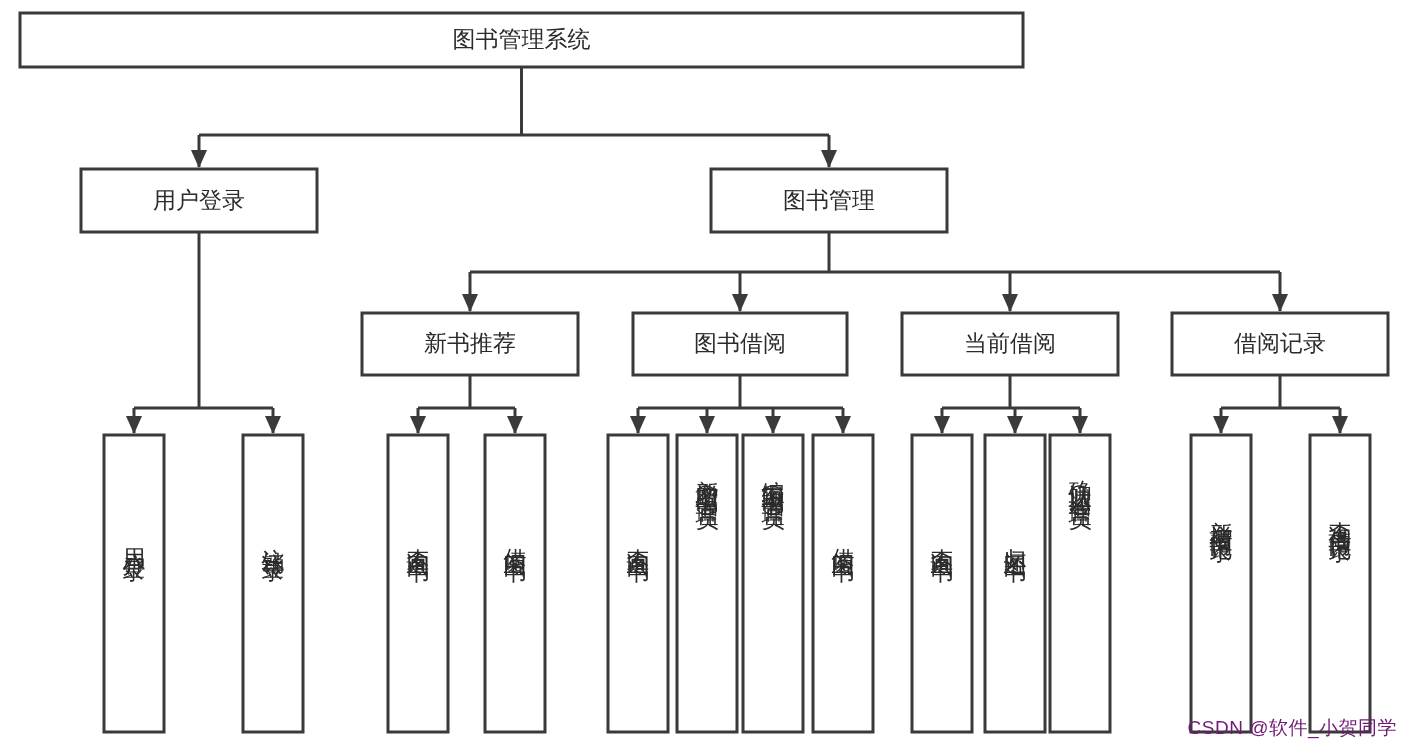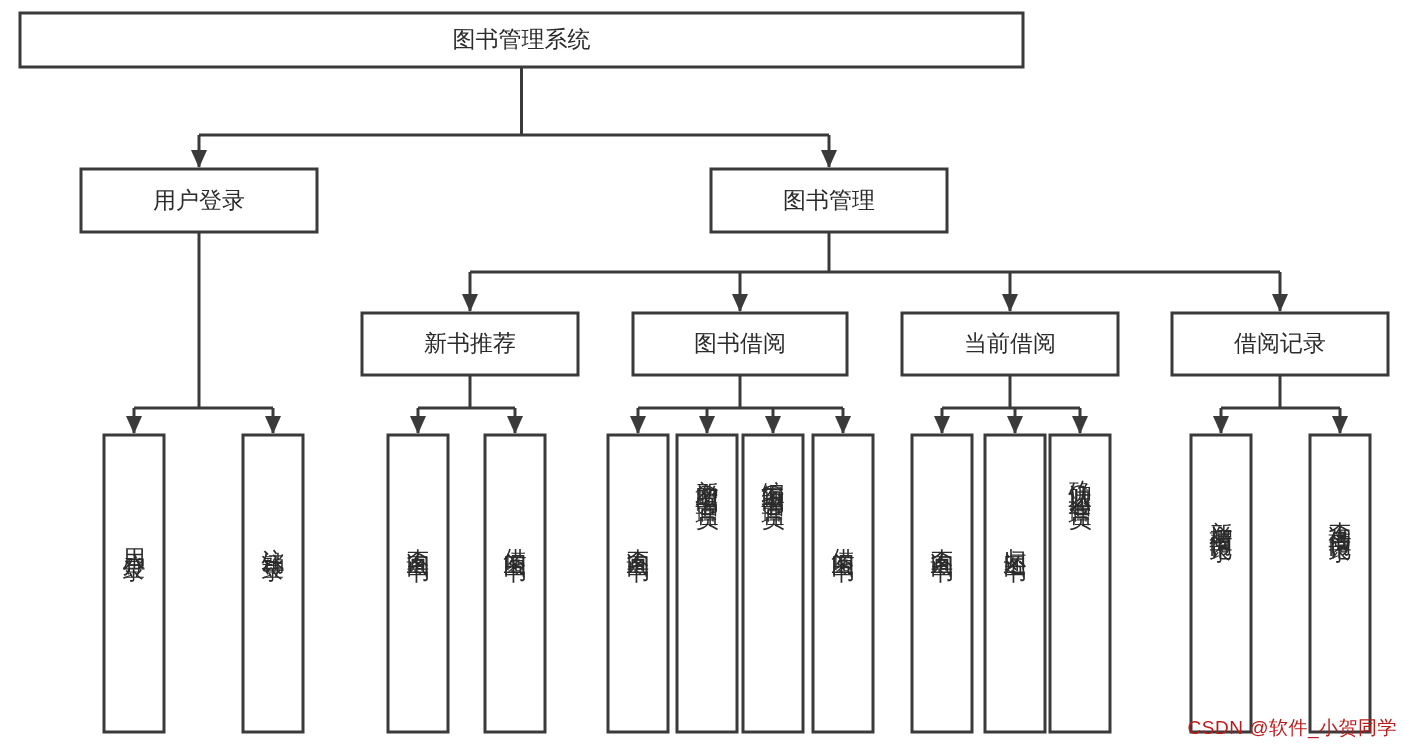--- a/index.html
+++ b/index.html
@@ -60,21 +60,21 @@
     letter-spacing: 4px;
     color: #2b2b2b;
     white-space: nowrap;
   }
   .watermark {
     position: absolute;
     right: 8px;
     bottom: 6px;
     font-family: "Liberation Sans", "DejaVu Sans", sans-serif;
     font-size: 19px;
-    color: #b91c1c;
+    color: #701a75;
     white-space: nowrap;
     letter-spacing: 0.5px;
   }
 </style>
 </head>
 <body>
 
 <div id="diagram-root">
 
   <svg id="diagram-svg" width="1405" height="747" viewBox="0 0 1405 747" xmlns="http://www.w3.org/2000/svg">

